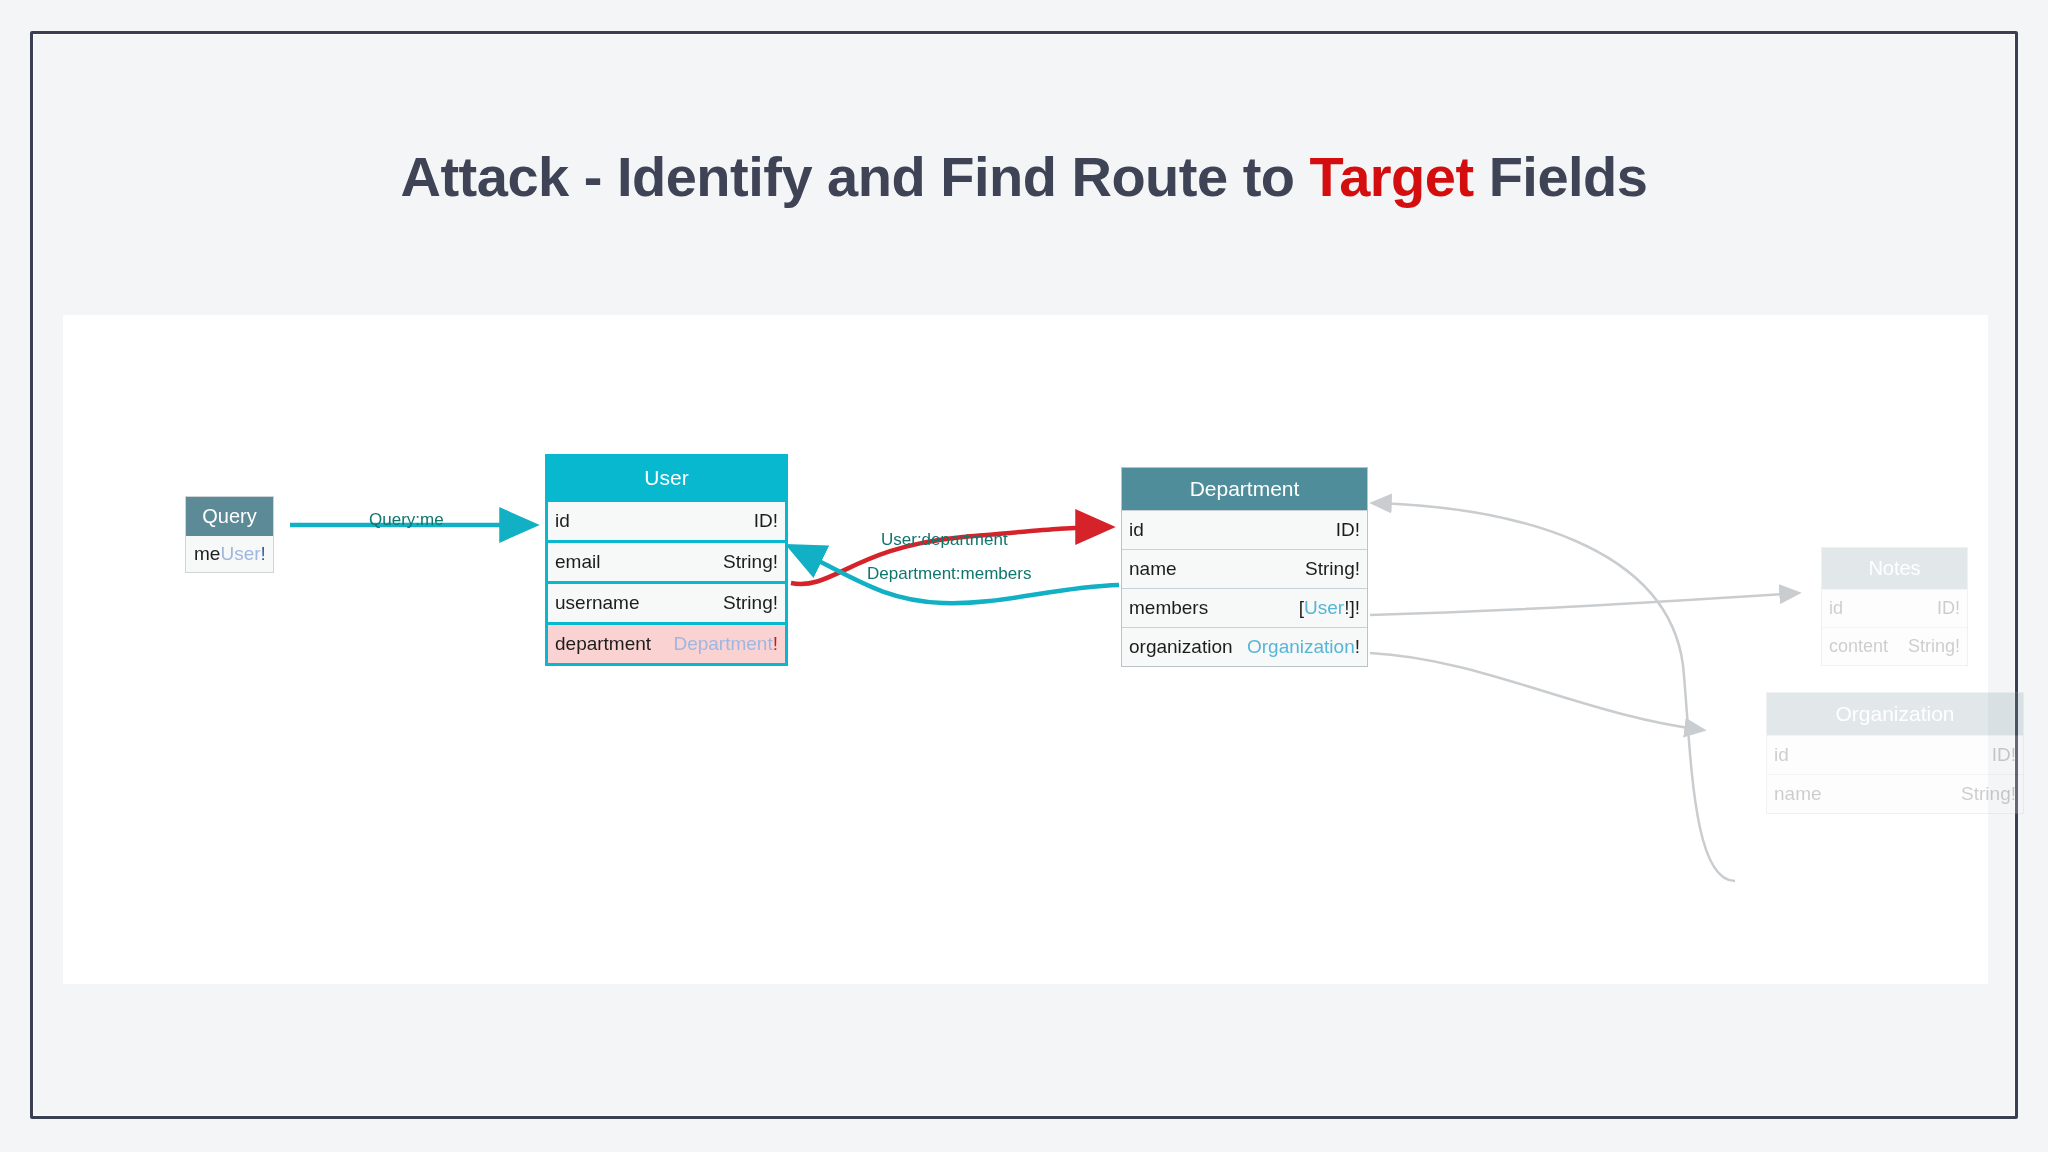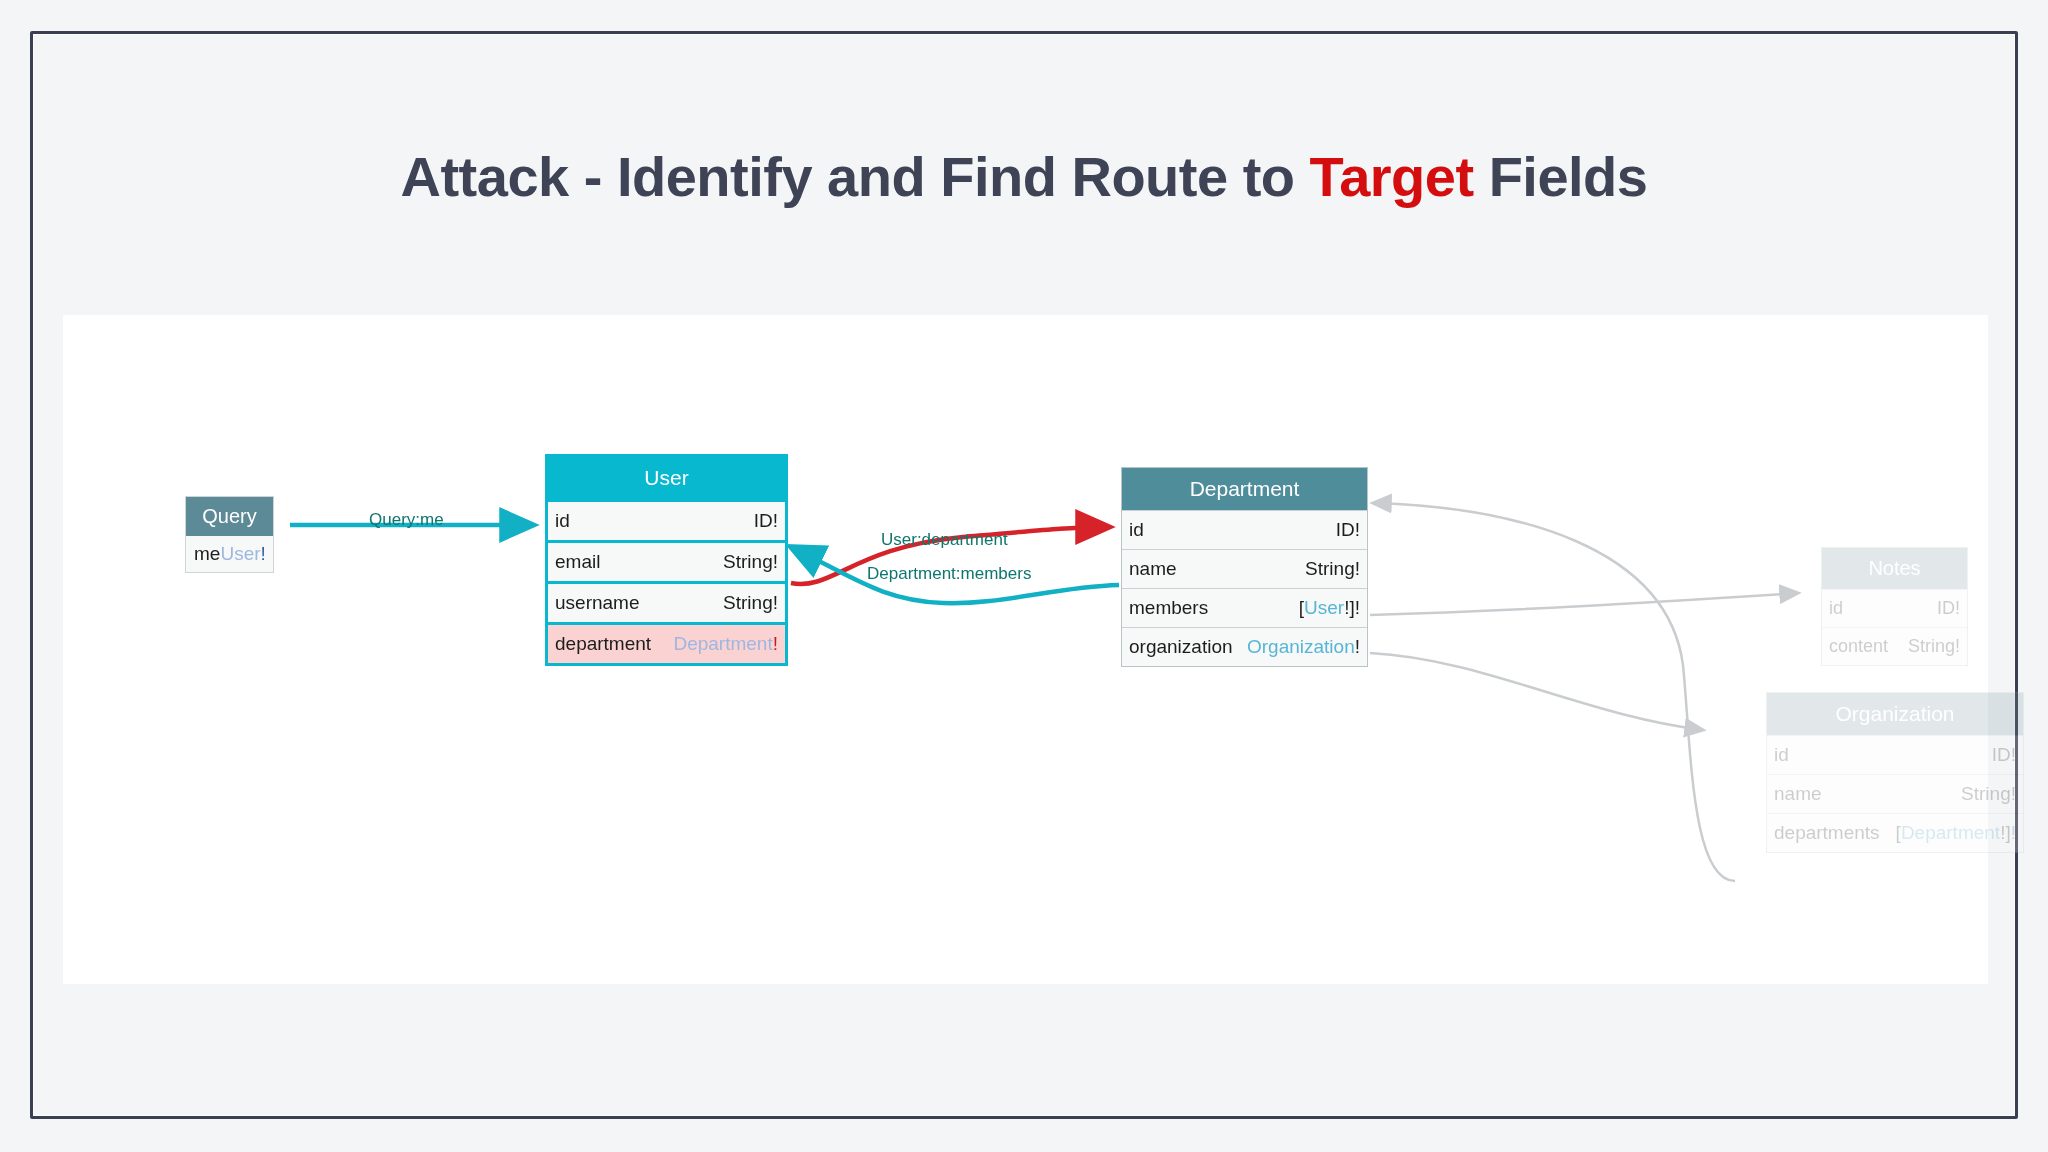--- a/index.html
+++ b/index.html
@@ -246,24 +246,20 @@
     <div class="node faded" id="node-organization">
       <div class="hdr">Organization</div>
       <div class="row">
         <span class="fname">id</span>
         <span class="ftype">ID!</span>
       </div>
       <div class="row">
         <span class="fname">name</span>
         <span class="ftype">String!</span>
       </div>
-      <div class="row">
-        <span class="fname">departments</span>
-        <span class="ftype"><span class="brk">[</span><span class="tref">Department</span><span class="brk">!]</span><span class="bang">!</span></span>
-      </div>
     </div>
 
     <div class="elabel" id="lbl-query-me">Query:me</div>
     <div class="elabel" id="lbl-user-dept">User:department</div>
     <div class="elabel" id="lbl-dept-mem">Department:members</div>
 
   </div>
 </div>
 
 </body></html>

